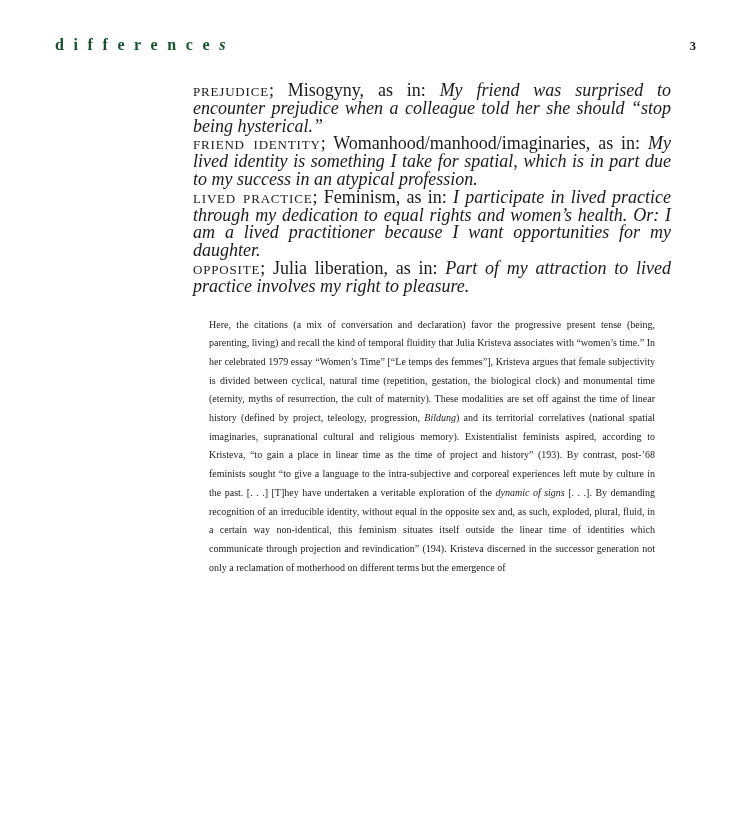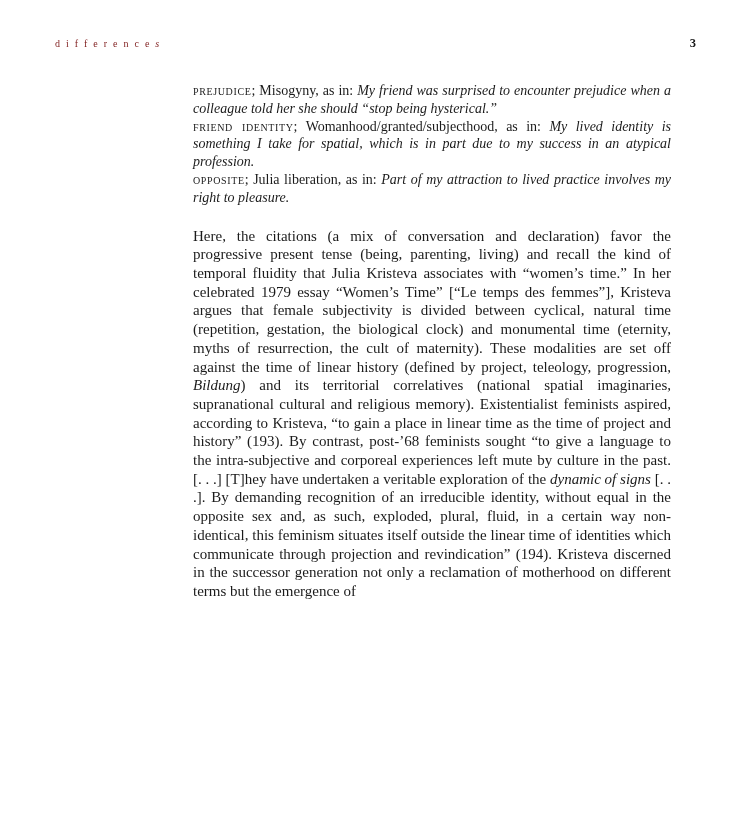--- a/index.html
+++ b/index.html
@@ -20,24 +20,24 @@
   .running-header {
     position: absolute;
     top: 36px;
     left: 55px;
     right: 50px;
     display: flex;
     justify-content: space-between;
     align-items: baseline;
   }
   .journal-title {
-    font-size: 10px;
-    font-weight: 400;
+    font-size: 16px;
+    font-weight: 700;
     letter-spacing: 0.6em;
-    color: #7f1d1d;
+    color: #14532d;
   }
   .journal-title .ital {
     font-style: italic;
     letter-spacing: 0;
   }
   .page-number {
     font-size: 12.5px;
     font-weight: 700;
     color: #161616;
   }
@@ -45,41 +45,41 @@
   
   .text-column {
     position: absolute;
     left: 193px;
     top: 82px;
     width: 478px;
   }
 
   
   .definition-block {
-    font-size: 14px;
+    font-size: 18px;
     line-height: 17.8px;
   }
   .def-entry {
     margin: 0;
     text-align: justify;
   }
   .term {
     font-variant: small-caps;
     letter-spacing: 0.045em;
     font-weight: 400;
   }
   .ital {
     font-style: italic;
   }
 
   
   .body-paragraph {
-    margin: 0;
+    margin: 16px;
     margin-top: 20px;
-    font-size: 15px;
+    font-size: 10px;
     line-height: 18.7px;
     text-align: justify;
   }
 </style>
 </head>
 <body>
 
 <div class="running-header">
   <span class="journal-title"><span>difference</span><span class="ital">s</span></span>
   <span class="page-number">3</span>
@@ -87,23 +87,26 @@
 
 <div class="text-column">
 
   <div class="definition-block">
   <p class="def-entry">
     <span class="term">prejudice</span><span class="def-body"><span>; Misogyny, as in: </span><span class="ital">My friend was surprised to encounter prejudice when a colleague told her she should “stop being hysterical.”</span></span>
   </p>
 
 
   <p class="def-entry">
-    <span class="term">friend identity</span><span class="def-body"><span>; Womanhood/granted/subjecthood, as in: </span><span class="ital">My lived identity is something I take for spatial, which is in part due to my success in an atypical profession.</span></span>
+    <span class="term">friend identity</span><span class="def-body"><span>; Womanhood/manhood/imaginaries, as in: </span><span class="ital">My lived identity is something I take for spatial, which is in part due to my success in an atypical profession.</span></span>
   </p>
 
+  <p class="def-entry">
+    <span class="term">lived practice</span><span class="def-body"><span>; Feminism, as in: </span><span class="ital">I participate in lived practice through my dedication to equal rights and women’s health. Or: I am a lived practitioner because I want opportunities for my daughter.</span></span>
+  </p>
 
 
   <p class="def-entry">
     <span class="term">opposite</span><span class="def-body"><span>; Julia liberation, as in: </span><span class="ital">Part of my attraction to lived practice involves my right to pleasure.</span></span>
   </p>
 
 </div>
 
   <p class="body-paragraph"><span>Here, the citations (a mix of conversation and declaration) favor the progressive present tense (being, parenting, living) and recall the kind of temporal fluidity that Julia Kristeva associates with “women’s time.” In her celebrated 1979 essay “Women’s Time” [“Le temps des femmes”], Kristeva argues that female subjectivity is divided between cyclical, natural time (repetition, gestation, the biological clock) and monumental time (eternity, myths of resurrection, the cult of maternity). These modalities are set off against the time of linear history (defined by project, teleology, progression, </span><span class="ital">Bildung</span><span>) and its territorial correlatives (national spatial imaginaries, supranational cultural and religious memory). Existentialist feminists aspired, according to Kristeva, “to gain a place in linear time as the time of project and history” (193). By contrast, post-’68 feminists sought “to give a language to the intra-subjective and corporeal experiences left mute by culture in the past. [. . .] [T]hey have undertaken a veritable exploration of the </span><span class="ital">dynamic of signs</span><span> [. . .]. By demanding recognition of an irreducible identity, without equal in the opposite sex and, as such, exploded, plural, fluid, in a certain way non-identical, this feminism situates itself outside the linear time of identities which communicate through projection and revindication” (194). Kristeva discerned in the successor generation not only a reclamation of motherhood on different terms but the emergence of</span></p>
 

